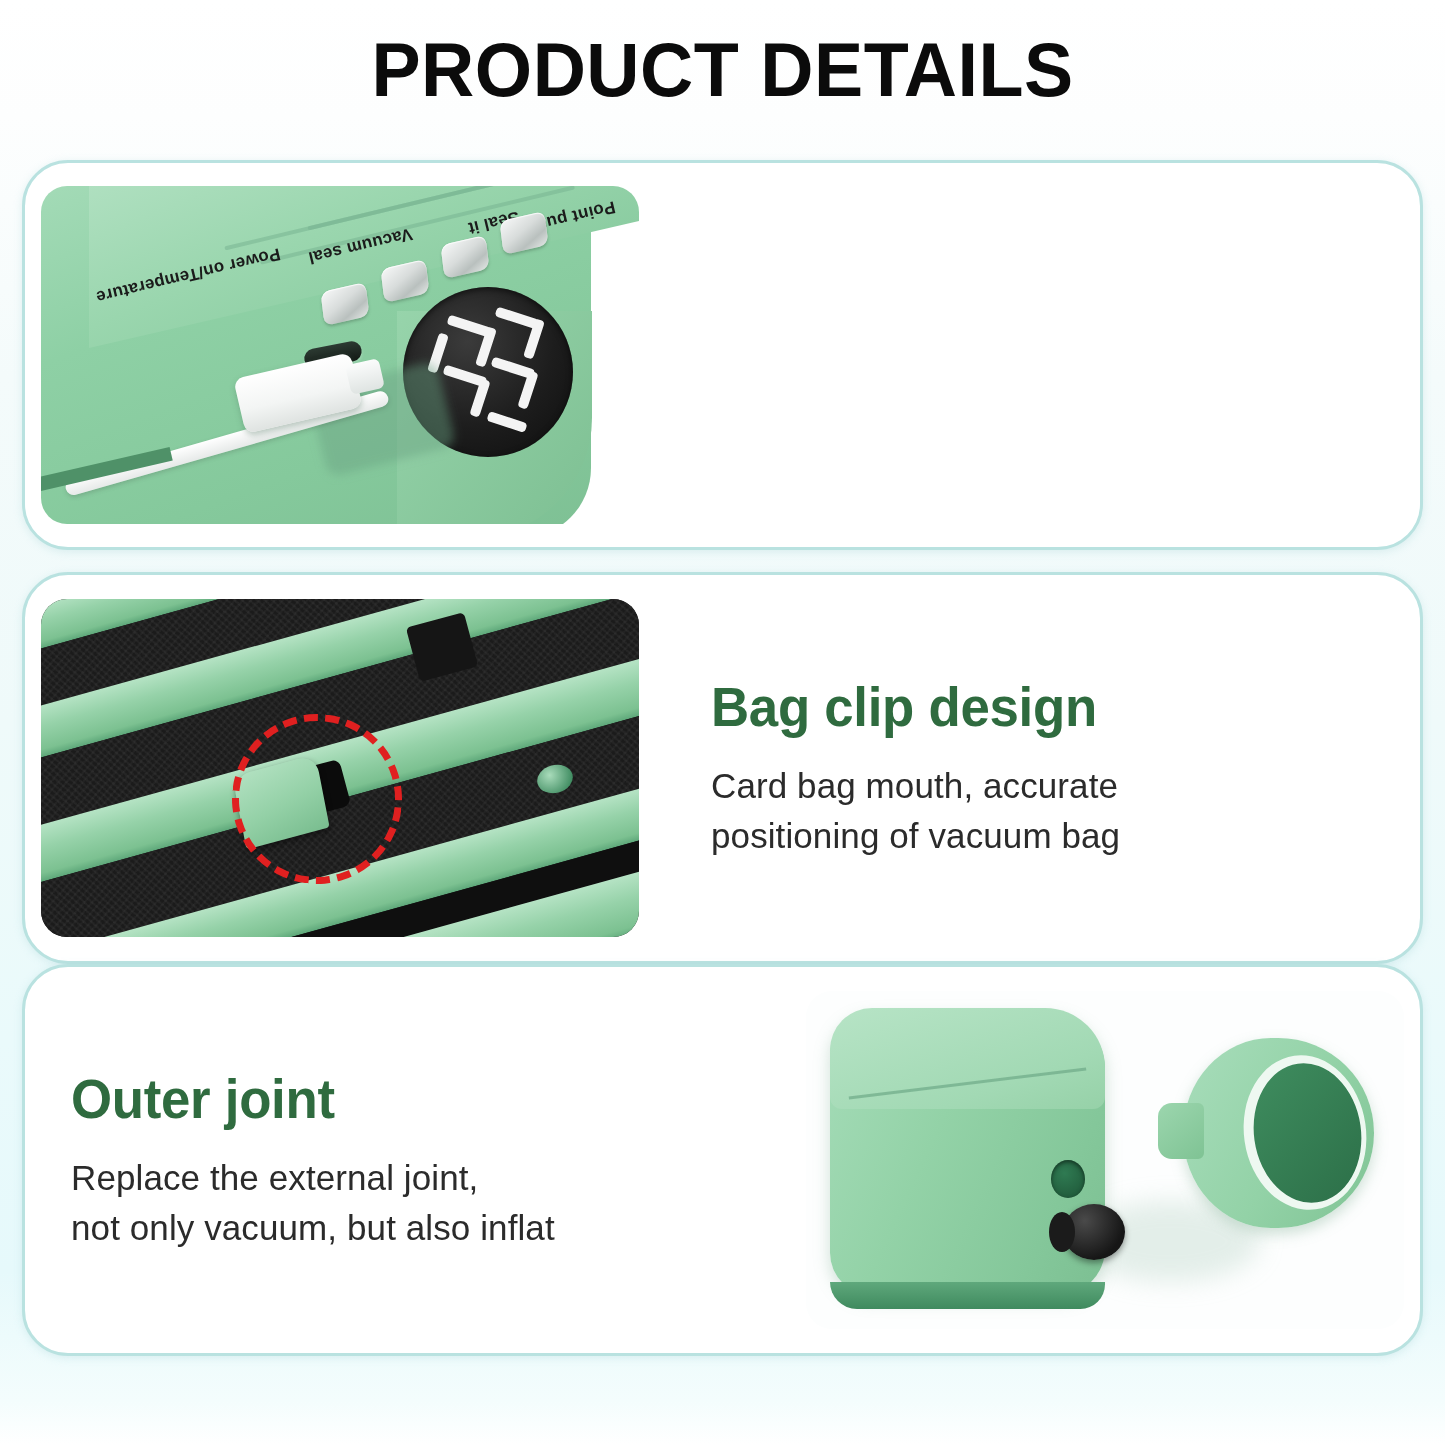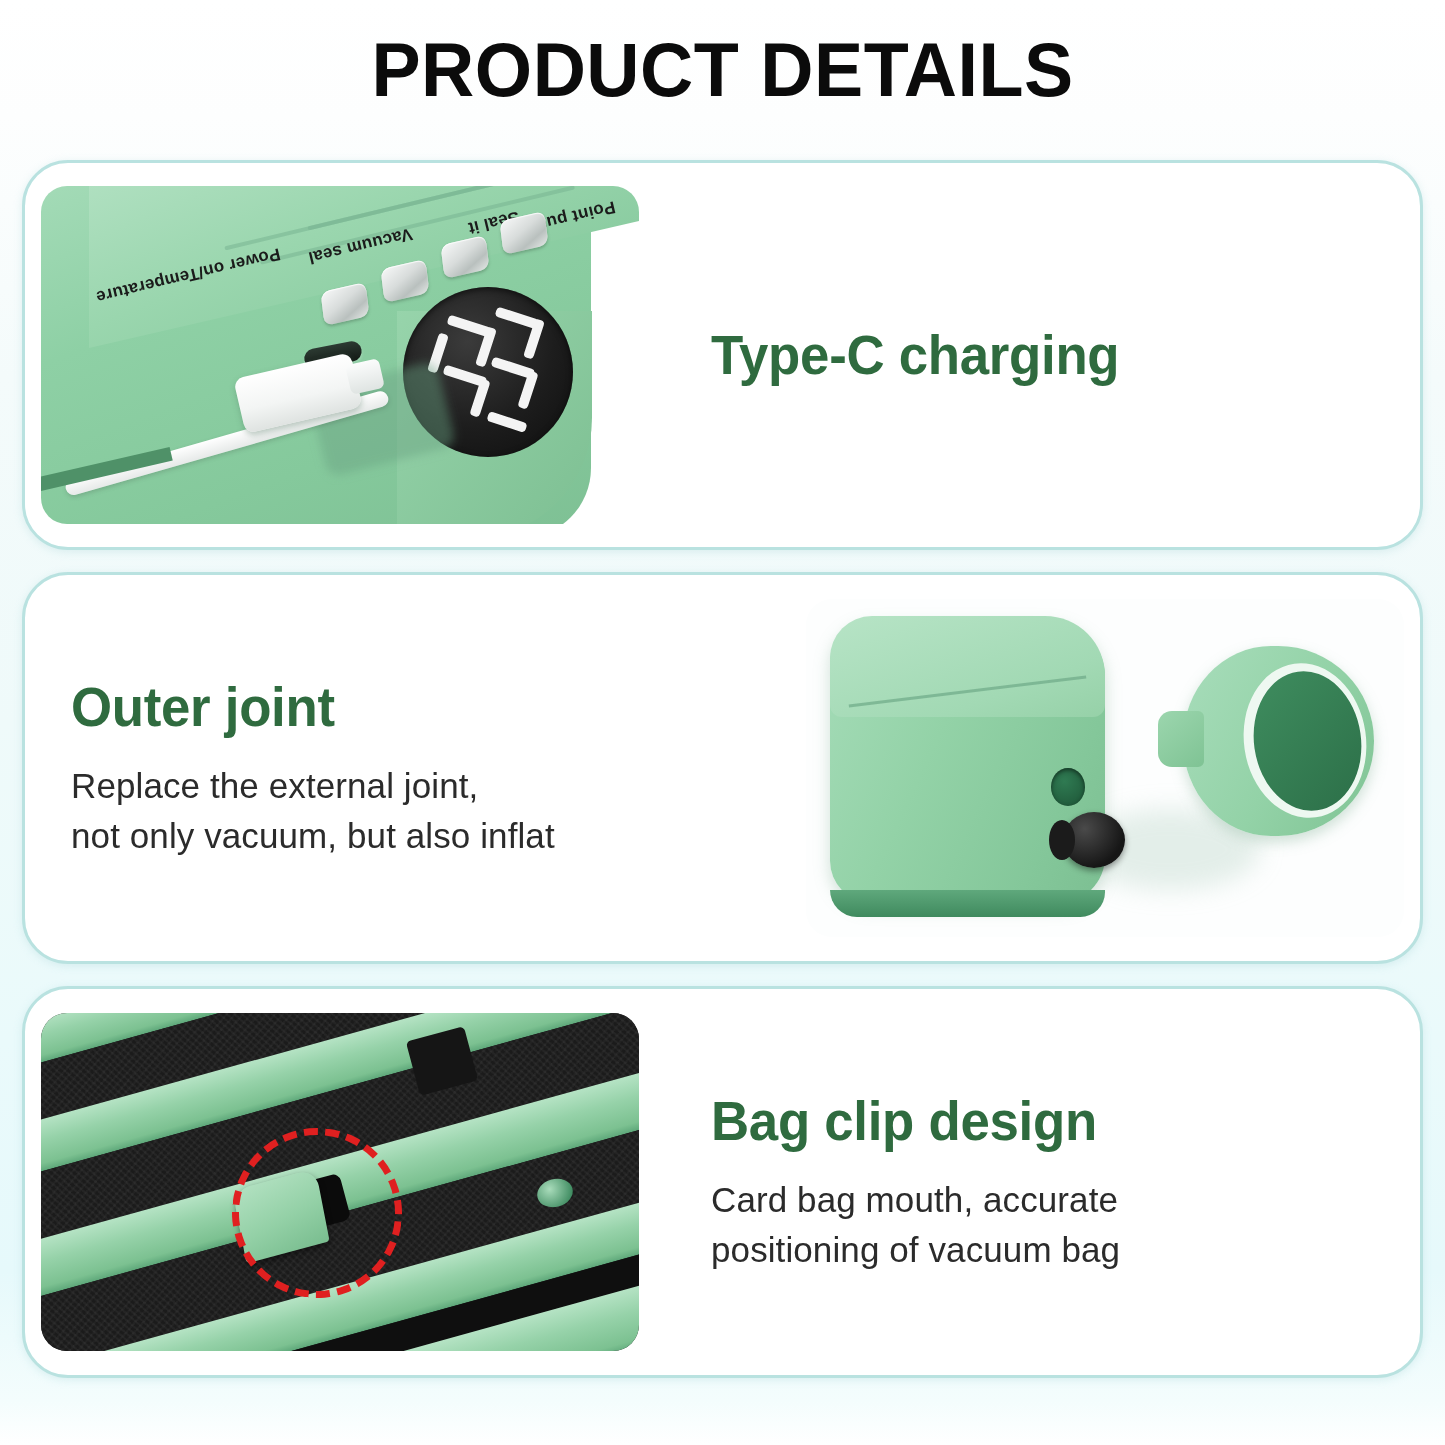--- a/index.html
+++ b/index.html
@@ -443,55 +443,20 @@
           </div>
 
           <div class="shadow-under"></div>
           <div class="port"></div>
           <div class="cable"></div>
           <div class="plug"></div>
           <div class="darkstripe"></div>
         </div>
       </div>
 
-      <div class="text-slot">
-        <div class="feature-heading">Type-C charging</div>
-      </div>
-
-    </div>
-  </section>
-
-  <section class="card card-2">
-    <div class="card-inner reverse">
-
-      <div class="media-slot">
-        <div class="photo ph2">
-          <div class="softshadow"></div>
-          <div class="unit"></div>
-          <div class="unit-top"></div>
-          <div class="unit-seam"></div>
-          <div class="unit-base"></div>
-          <div class="nozzle-hole"></div>
-          <div class="nozzle-black"></div>
-          <div class="funnel">
-            <div class="cone"></div>
-            <div class="ring1"></div>
-            <div class="ring2"></div>
-            <div class="stem"></div>
-          </div>
-        </div>
-      </div>
-
-      <div class="text-slot">
-        <div class="feature-heading">Outer joint</div>
-        <div class="feature-body">
-          <span>Replace the external joint,</span>
-          <span>not only vacuum, but also inflat</span>
-        </div>
-      </div>
 
     </div>
   </section>
 
   <section class="card card-3">
     <div class="card-inner">
 
       <div class="media-slot">
         <div class="photo ph3">
           <div class="bandwrap">
@@ -517,13 +482,45 @@
         <div class="feature-heading">Bag clip design</div>
         <div class="feature-body">
           <span>Card bag mouth, accurate</span>
           <span>positioning of vacuum bag</span>
         </div>
       </div>
 
     </div>
   </section>
 
+  <section class="card card-2">
+    <div class="card-inner reverse">
+
+      <div class="media-slot">
+        <div class="photo ph2">
+          <div class="softshadow"></div>
+          <div class="unit"></div>
+          <div class="unit-top"></div>
+          <div class="unit-seam"></div>
+          <div class="unit-base"></div>
+          <div class="nozzle-hole"></div>
+          <div class="nozzle-black"></div>
+          <div class="funnel">
+            <div class="cone"></div>
+            <div class="ring1"></div>
+            <div class="ring2"></div>
+            <div class="stem"></div>
+          </div>
+        </div>
+      </div>
+
+      <div class="text-slot">
+        <div class="feature-heading">Outer joint</div>
+        <div class="feature-body">
+          <span>Replace the external joint,</span>
+          <span>not only vacuum, but also inflat</span>
+        </div>
+      </div>
+
+    </div>
+  </section>
+
 </div>
 
 </body></html>

